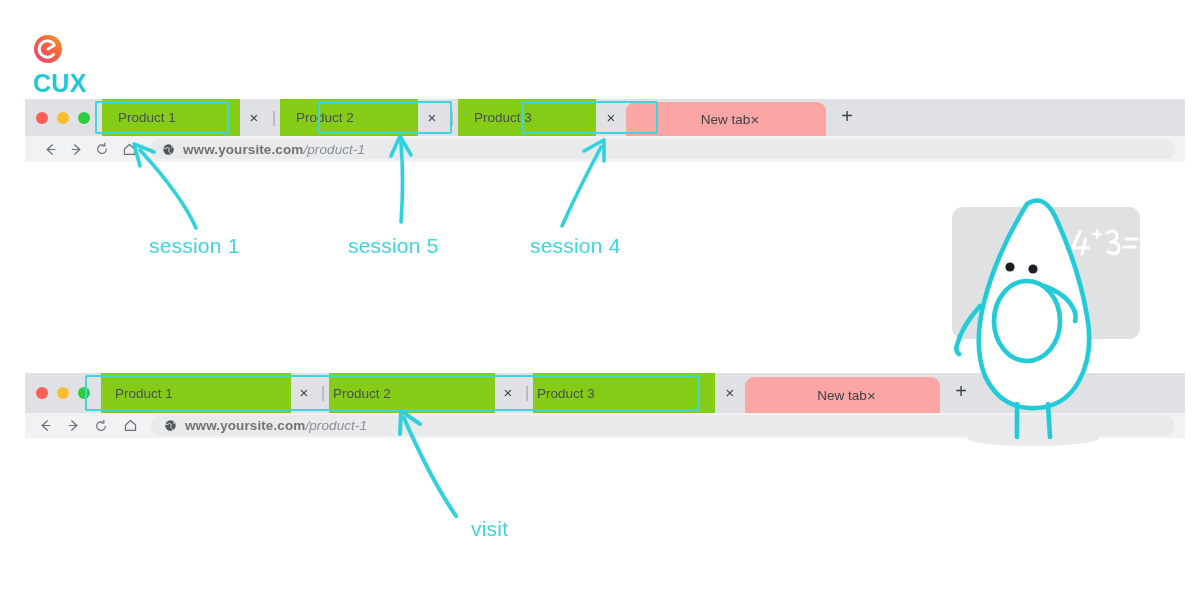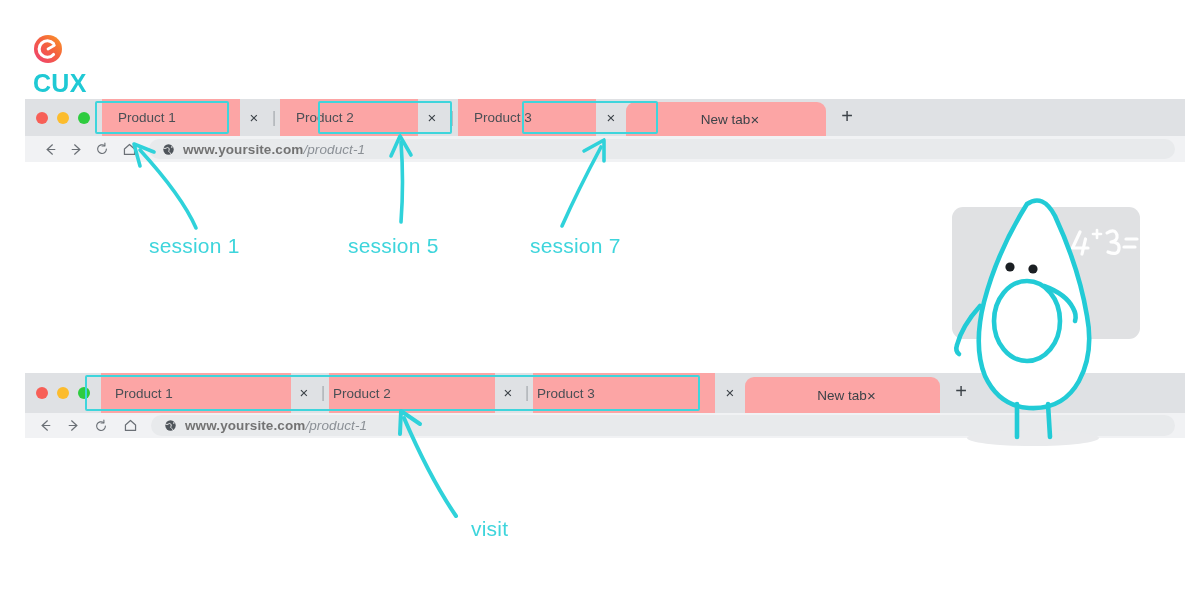--- a/index.html
+++ b/index.html
@@ -60,21 +60,21 @@
     flex: 0 0 auto;
   }
   .dot { width: 12px; height: 12px; border-radius: 50%; display: block; }
   .dot.red    { background: #F75F57; }
   .dot.yellow { background: #FCBC2D; }
   .dot.green  { background: #2ECC3F; }
 
   
   .tab {
     position: relative;
-    background: #fca5a5;
+    background: #84cc16;
     display: flex;
     align-items: center;
     color: #4a4f55;
     font-size: 13.5px;
     white-space: nowrap;
     flex: 0 0 auto;
   }
   .tab-label { pointer-events: none; }
 
   .tab-close {
@@ -430,16 +430,16 @@
     </g>
 
     <g stroke="#2FD2DA" stroke-width="4" fill="none" stroke-linecap="round" stroke-linejoin="round">
       <path d="M456 516 Q430 478 404 418"></path>
       <path d="M401 411 L400 434 M401 411 L420 424"></path>
     </g>
   </svg>
 
   <div class="anno" style="left:149px; top:234px;">session 1</div>
   <div class="anno" style="left:348px; top:234px;">session 5</div>
-  <div class="anno" style="left:530px; top:234px;">session 7</div>
+  <div class="anno" style="left:530px; top:234px;">session 4</div>
   <div class="anno" style="left:471px; top:517px;">visit</div>
 
 </div>
 
 </body></html>

